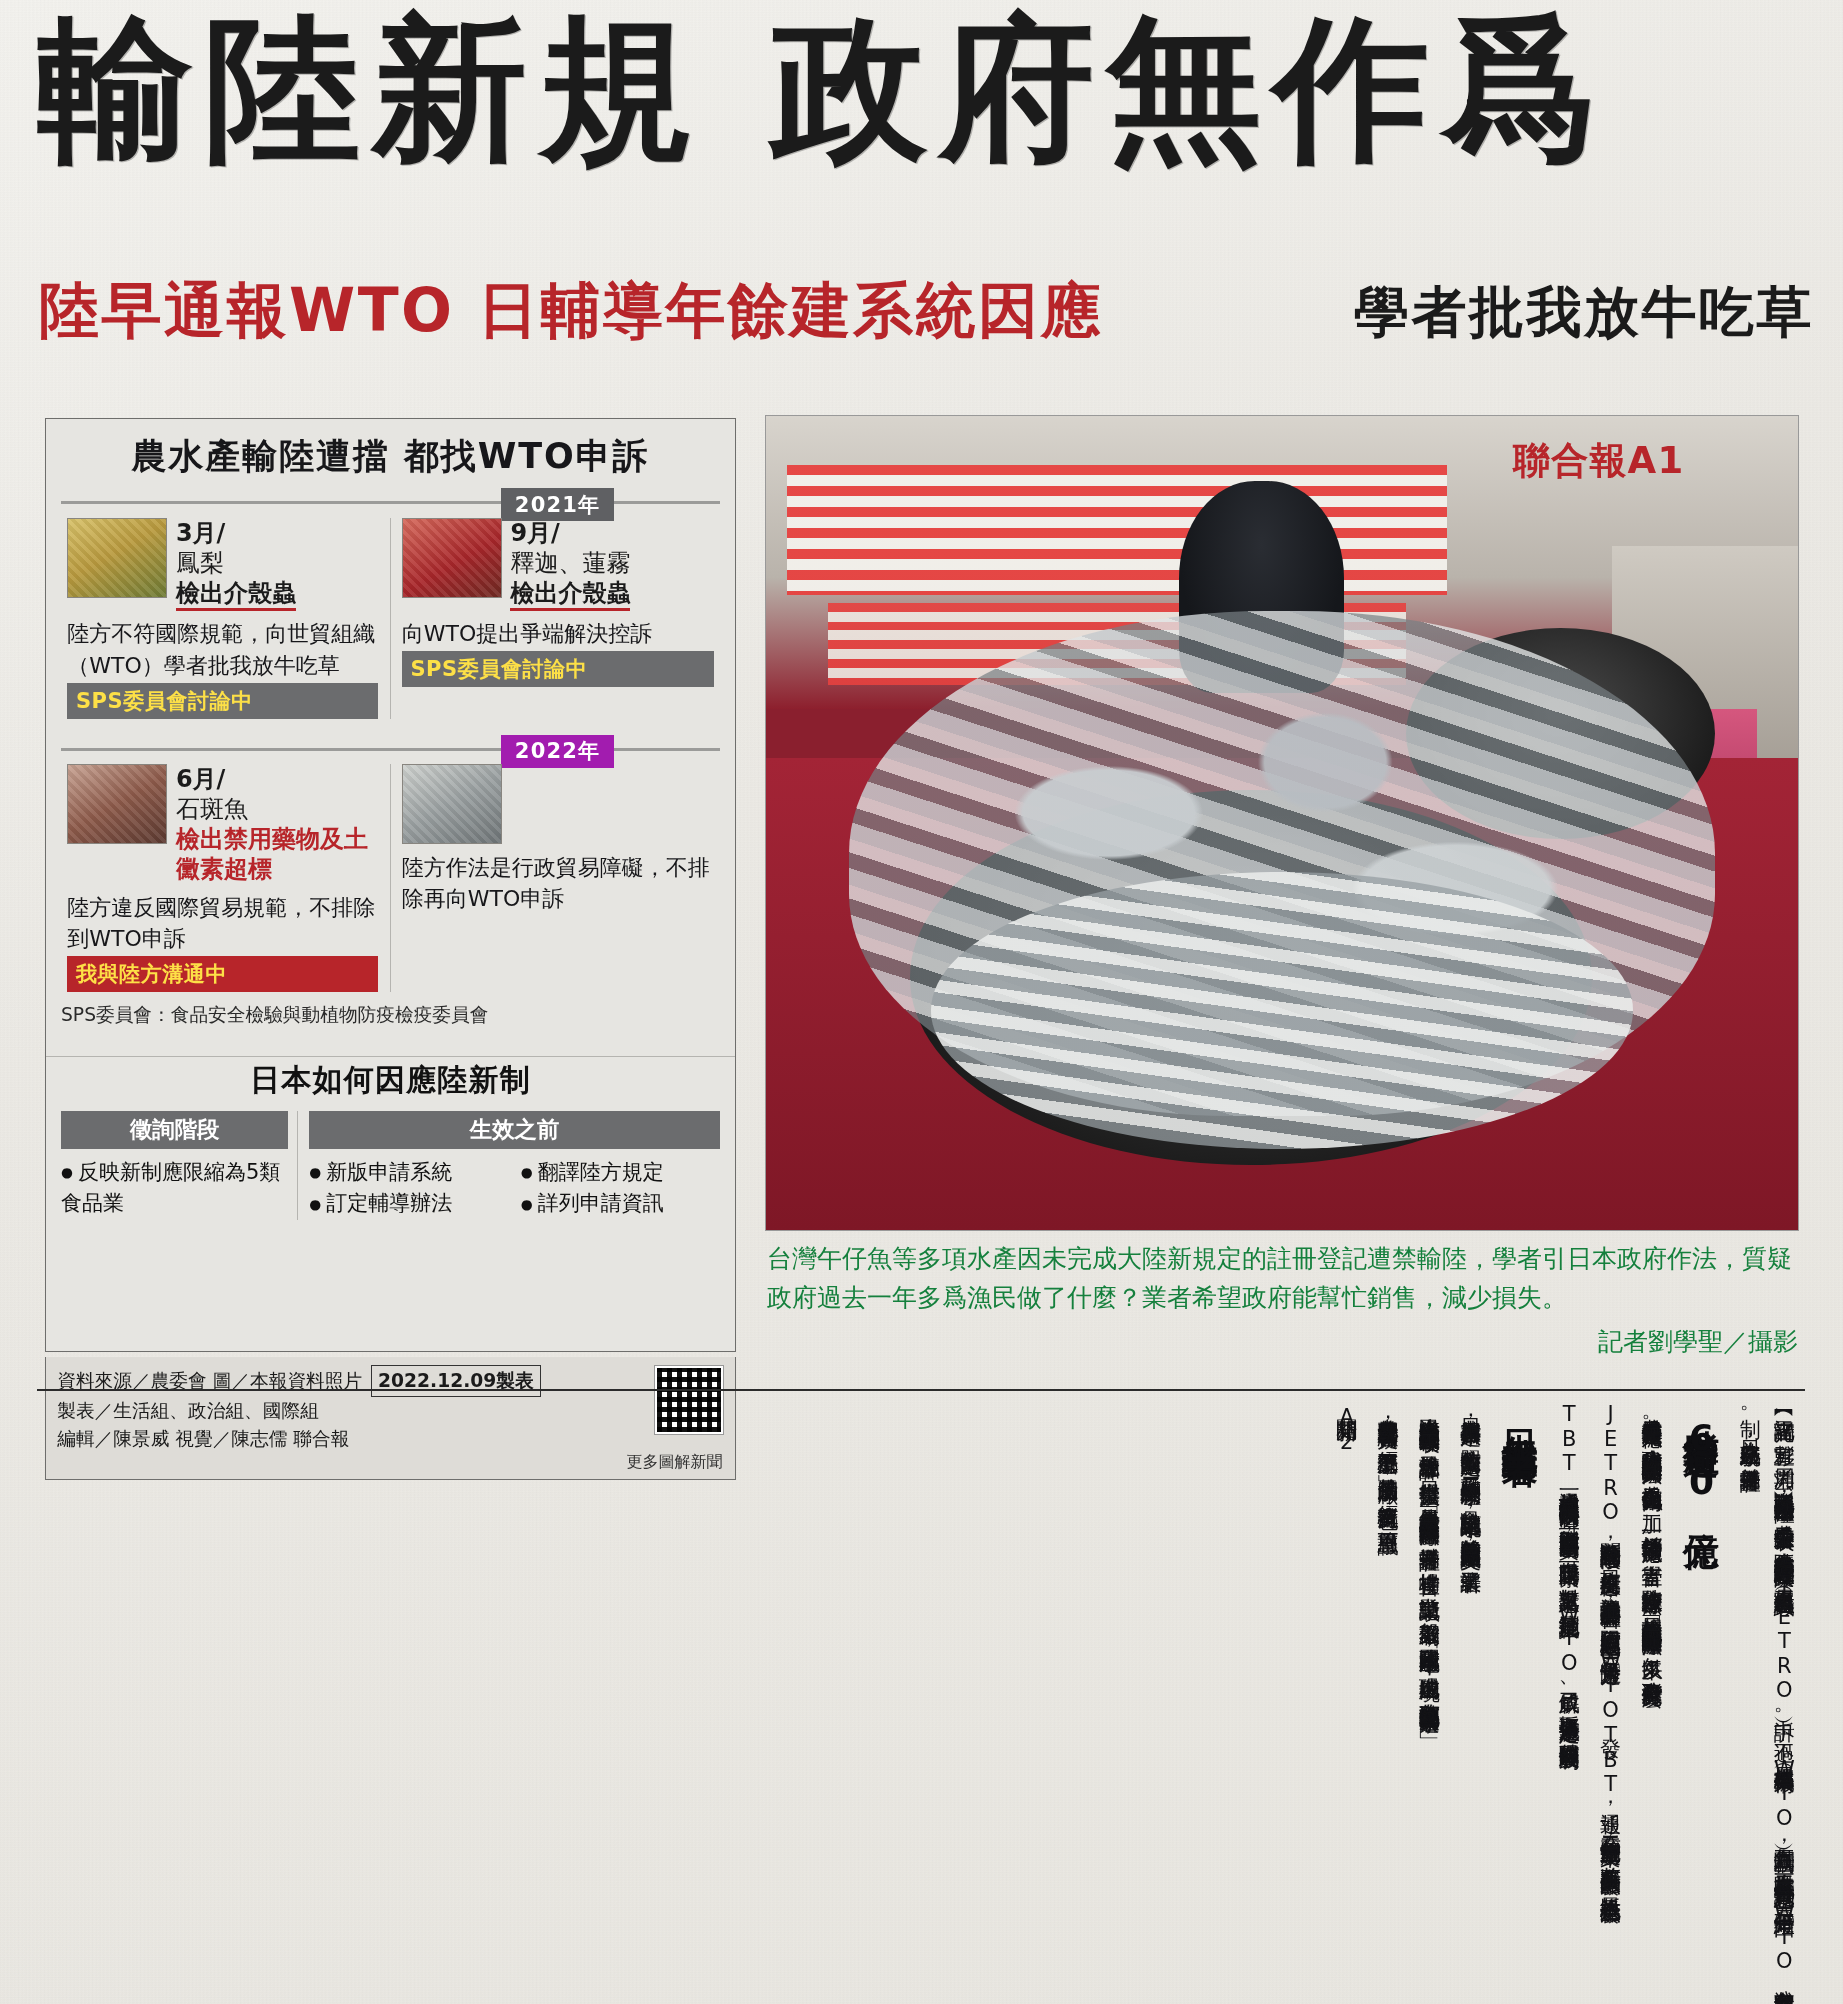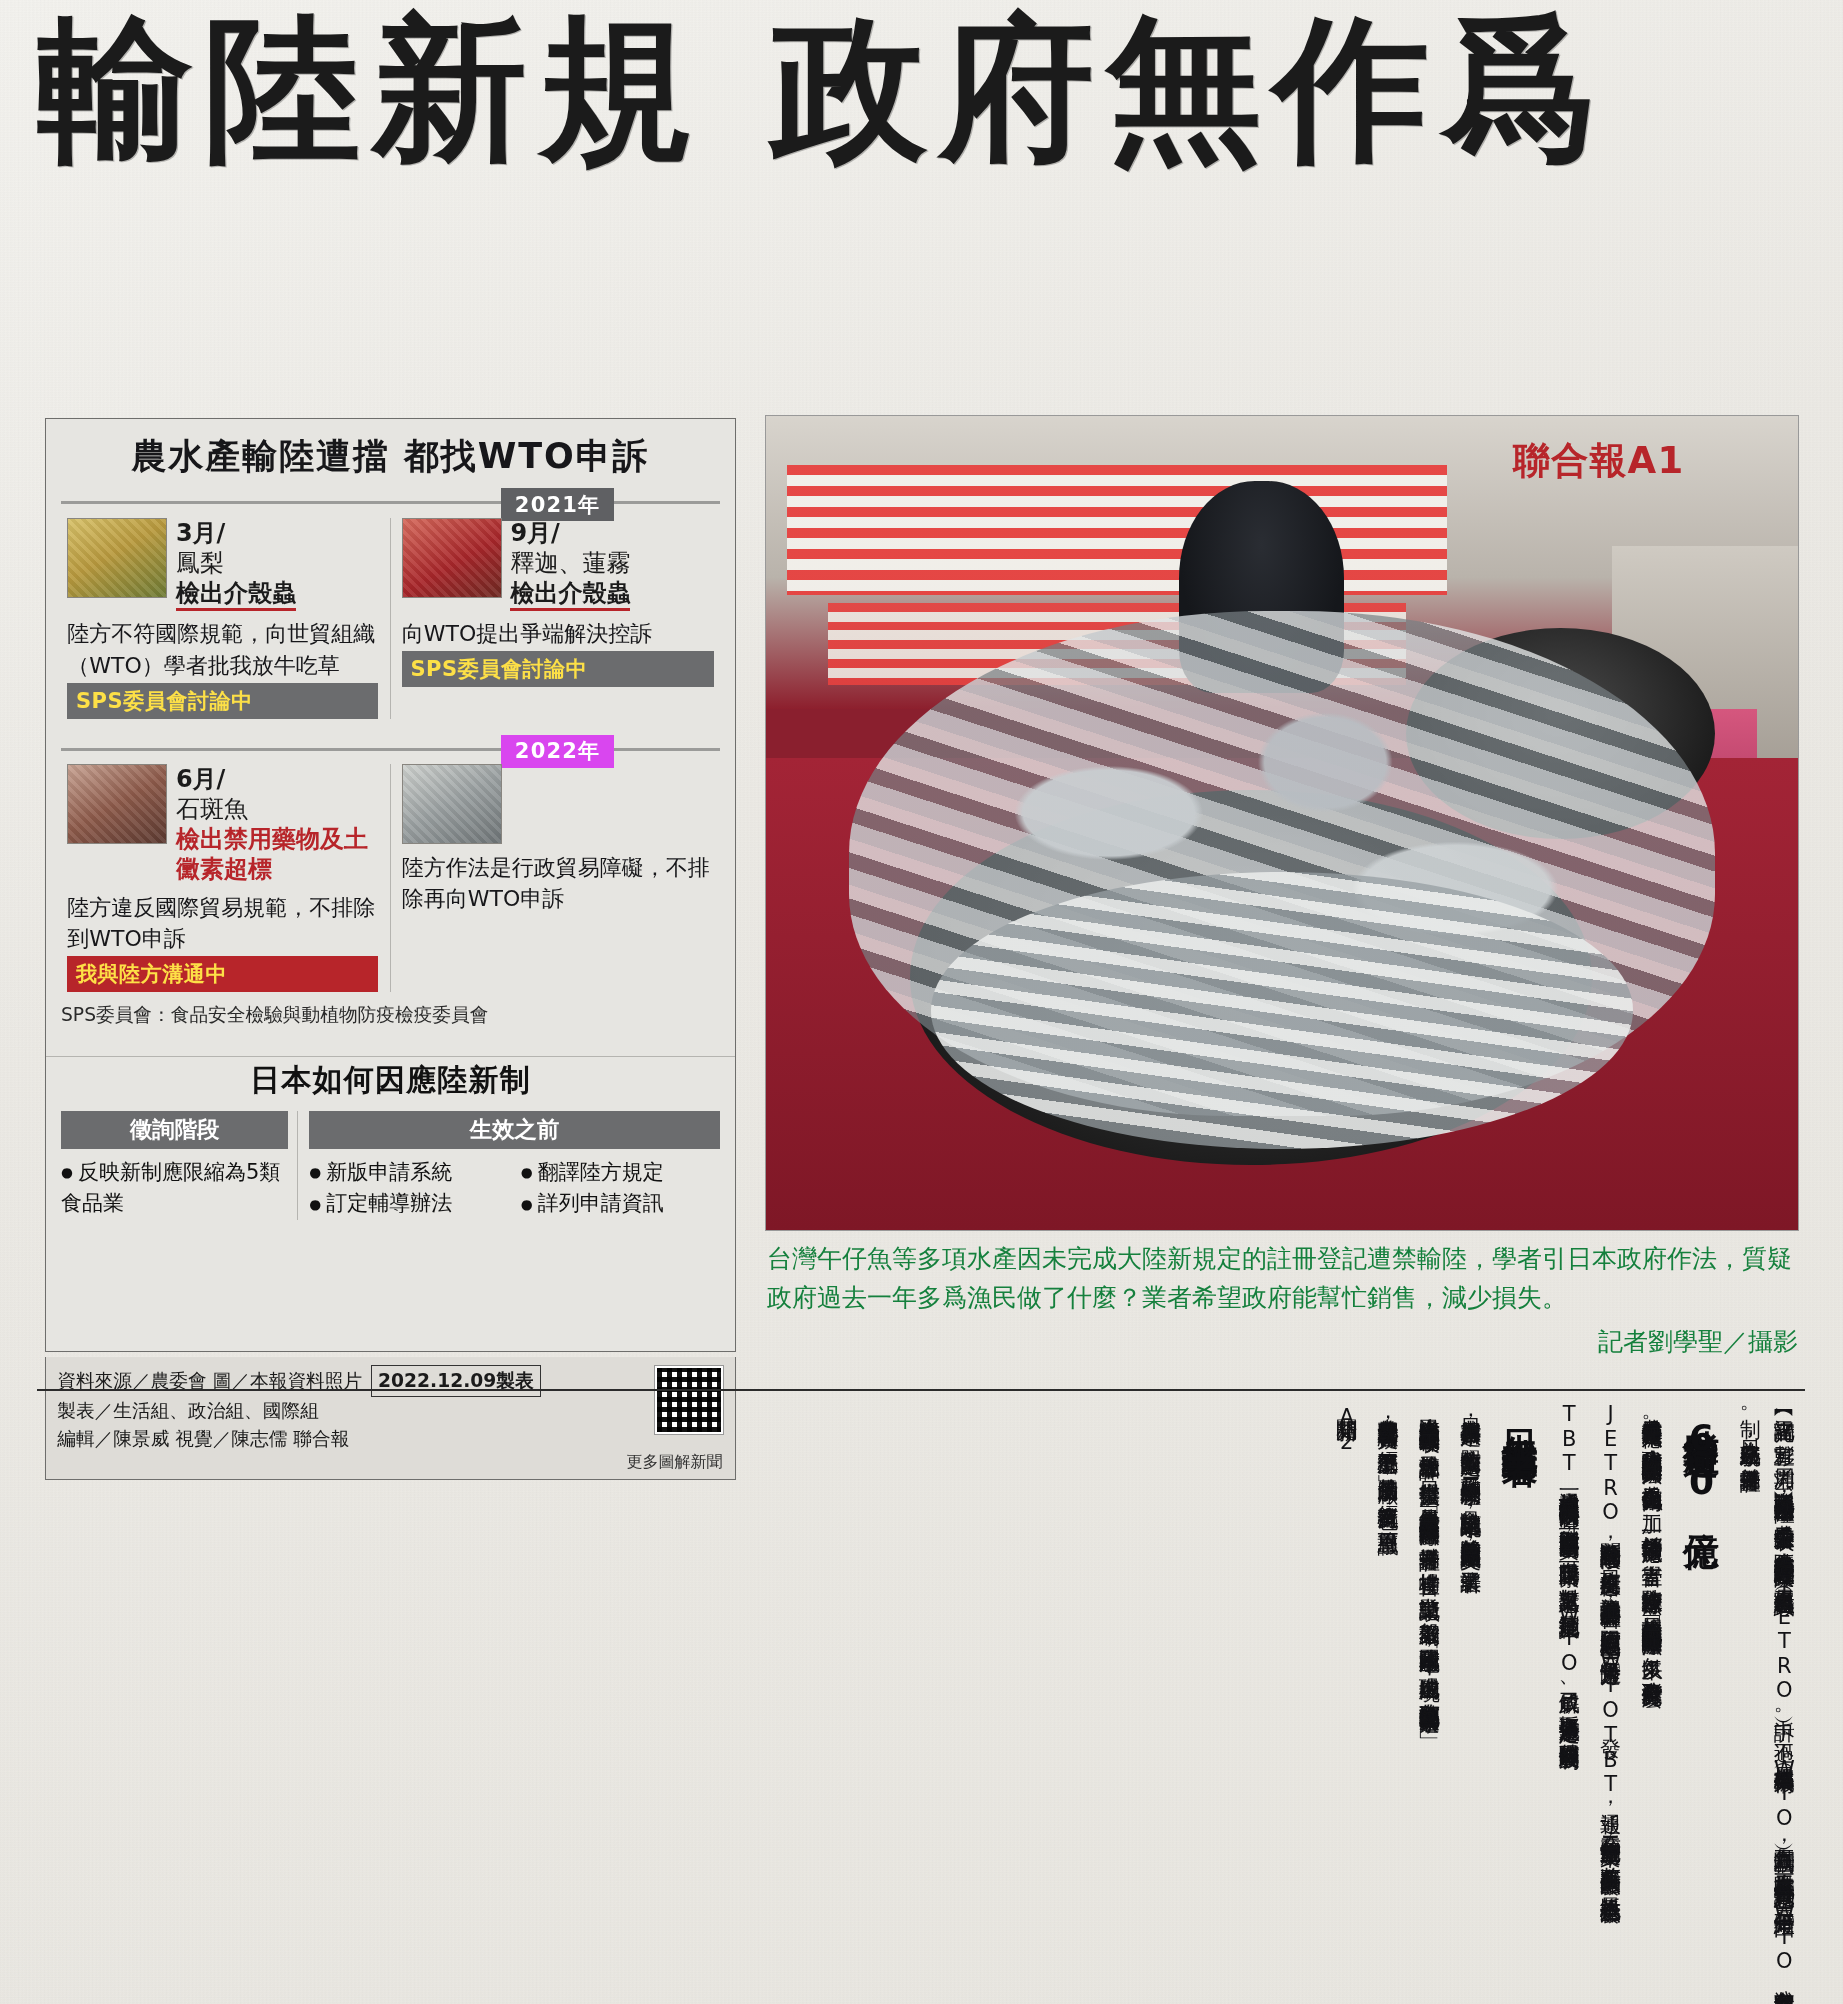--- a/index.html
+++ b/index.html
@@ -83,21 +83,21 @@
   .year-line {
     position:absolute; left:0; right:0; top:13px; height:3.1px; background:#9b9b99;
   }
   .year-chip {
     position:absolute; top:0; right:106px;
     background:#5f6063; color:#fff;
     font-size:21px; font-weight:700; letter-spacing:1.2px;
     padding:2.5px 13.7px;
     font-family:"DejaVu Sans", sans-serif;
   }
-  .year-chip.red { background:#d946ef; }
+  .year-chip.red { background:#a21caf; }
 
   .grid2 { display:grid; grid-template-columns:1fr 1fr; gap:0; }
   .cell { padding:0 6.2px; }
   .cell.left { border-right:1.2px solid #b5b4b0; padding-right:11.2px; }
   .cell.right { padding-left:11.2px; }
 
   .item-head { display:flex; gap:8.7px; align-items:flex-start; }
   .thumb {
     width:100px; height:80px; flex:0 0 100px;
     border:0.6px solid #88857f;
@@ -284,20 +284,24 @@
     font-family:"DejaVu Sans", sans-serif;
   }
 </style>
 </head>
 <body>
 
 <div class="page">
   <div class="paper-texture"></div>
 
   <div class="headline">輸陸新規 政府無作爲</div>
+  <div class="subhead-row">
+    <div class="subhead-red">陸早通報WTO 日輔導年餘建系統因應</div>
+    <div class="subhead-black">學者批我放牛吃草</div>
+  </div>
 
   <div class="info-panel">
     <div class="info-title">農水產輸陸遭擋  都找WTO申訴</div>
 
     <div class="tl-wrap">
       <div class="year-bar">
         <div class="year-line"></div>
         <div class="year-chip">2021年</div>
       </div>
       <div class="grid2">

